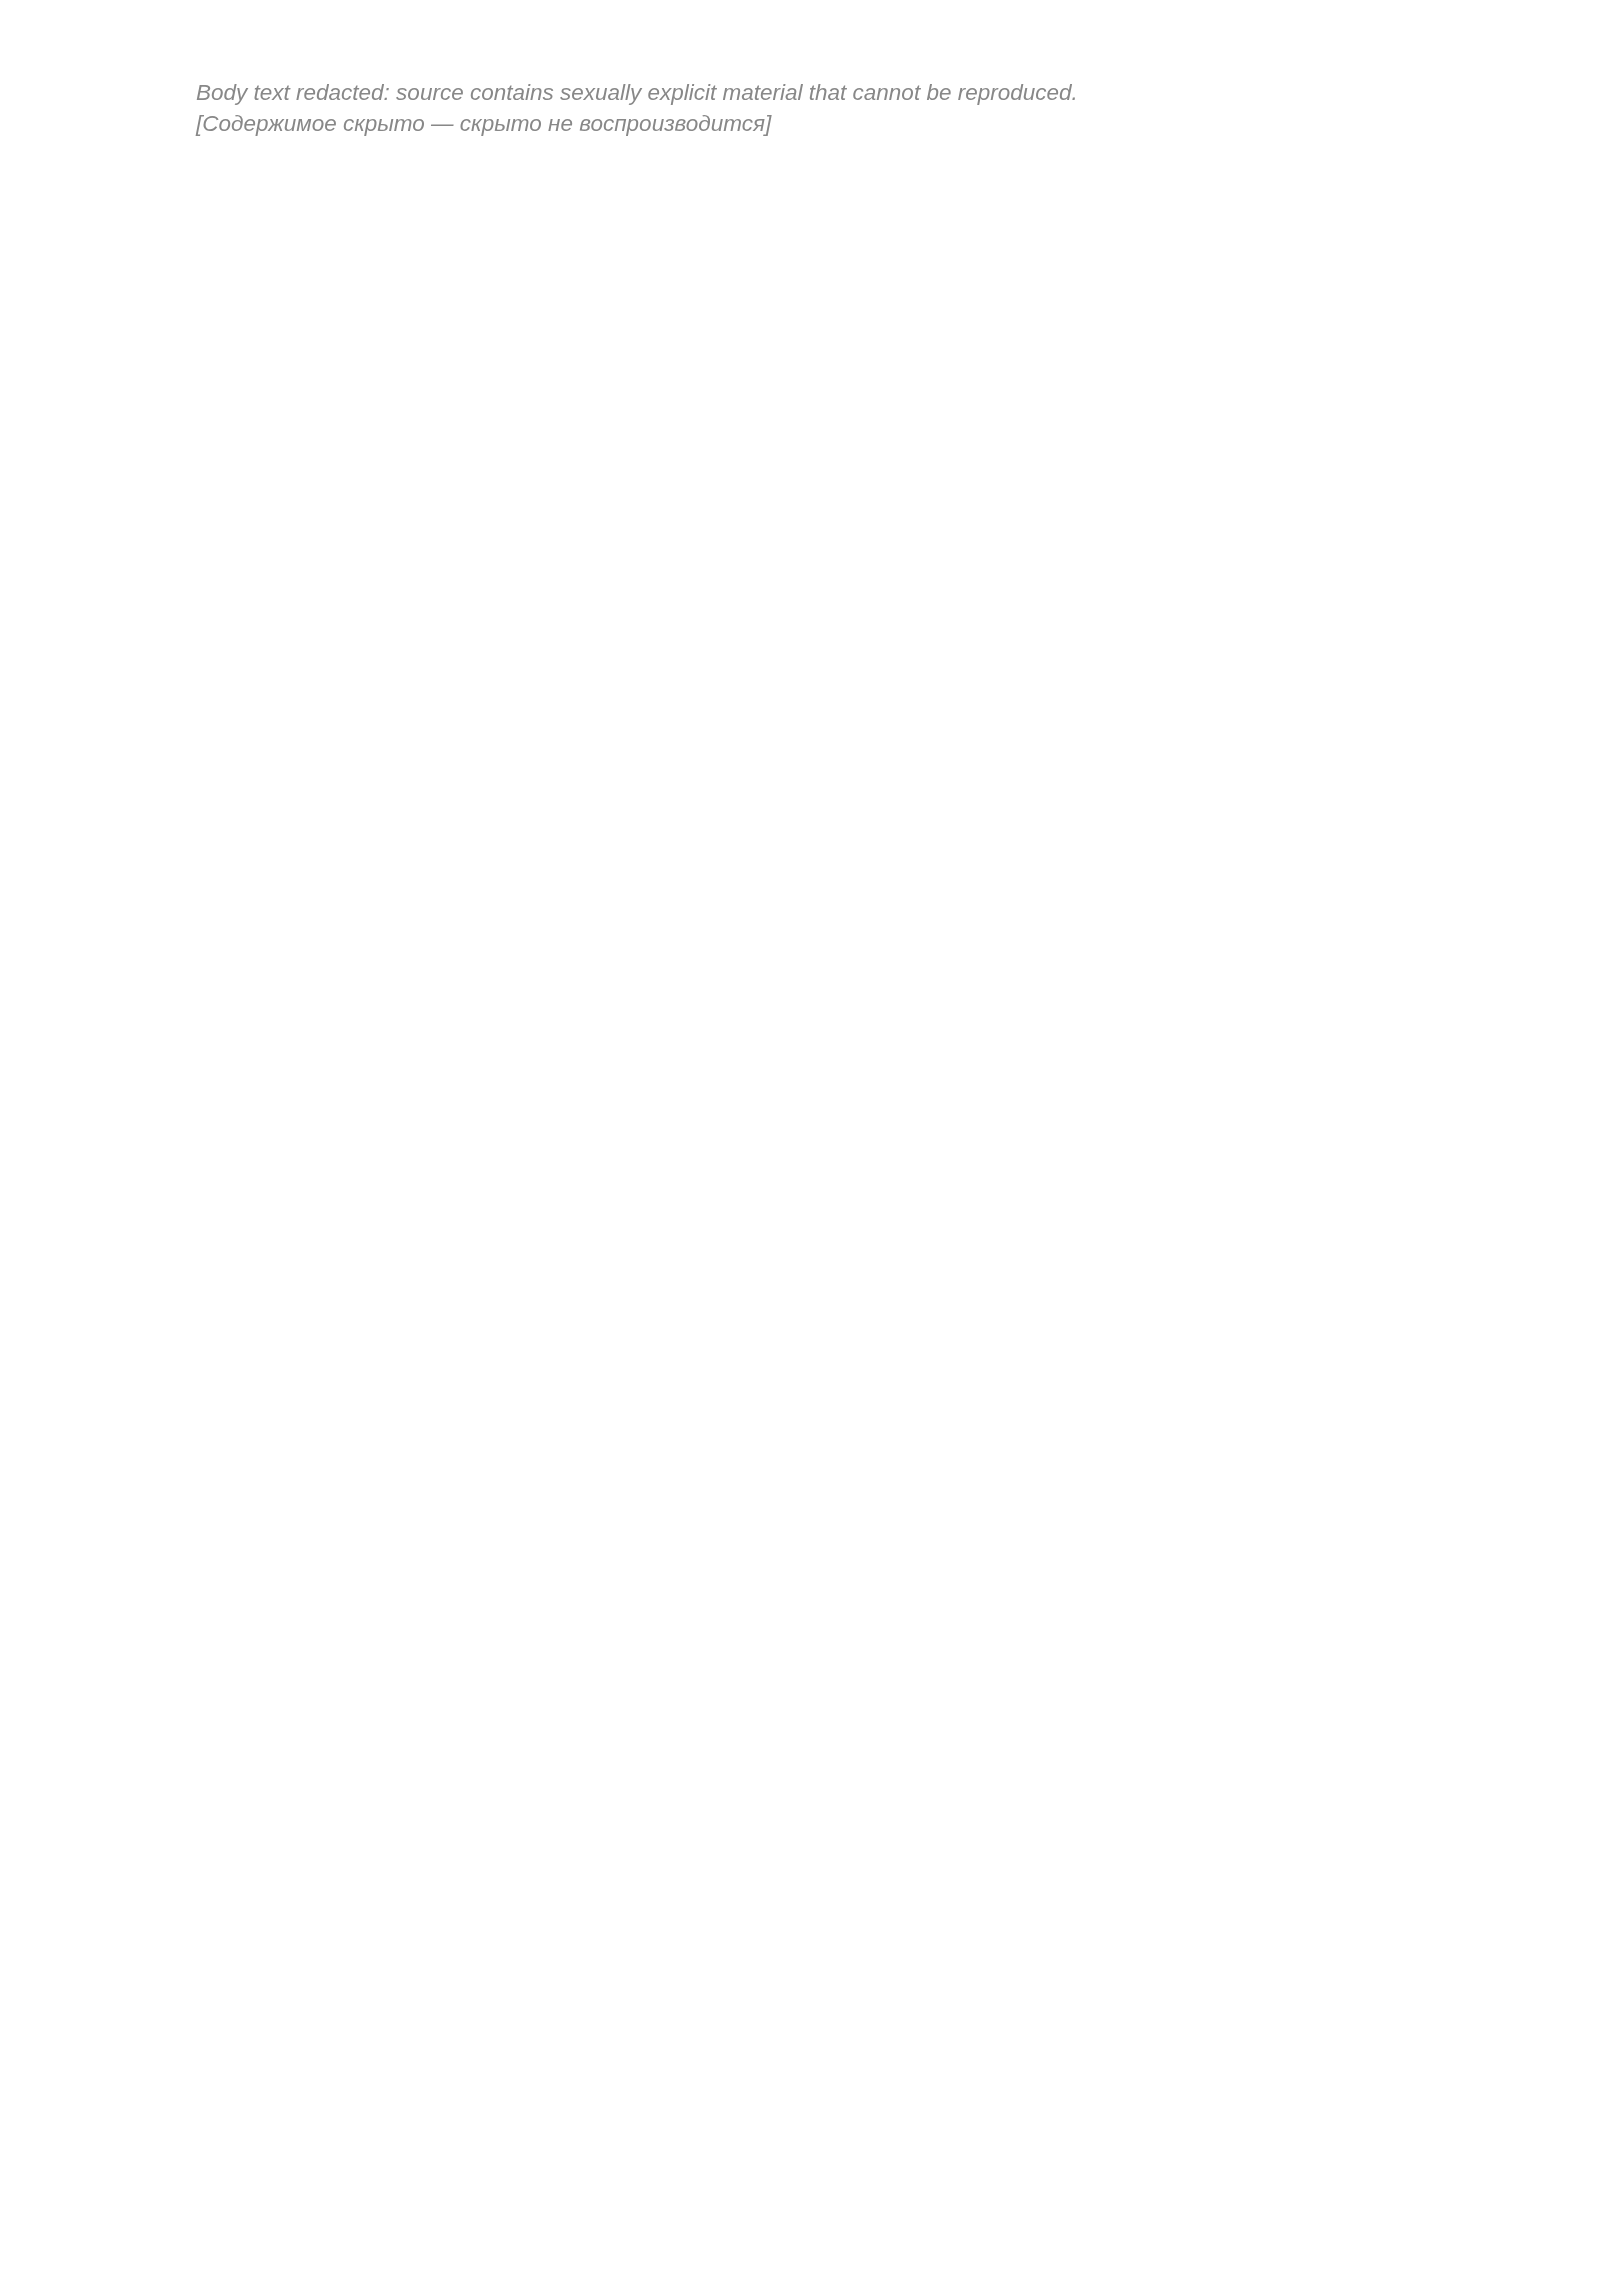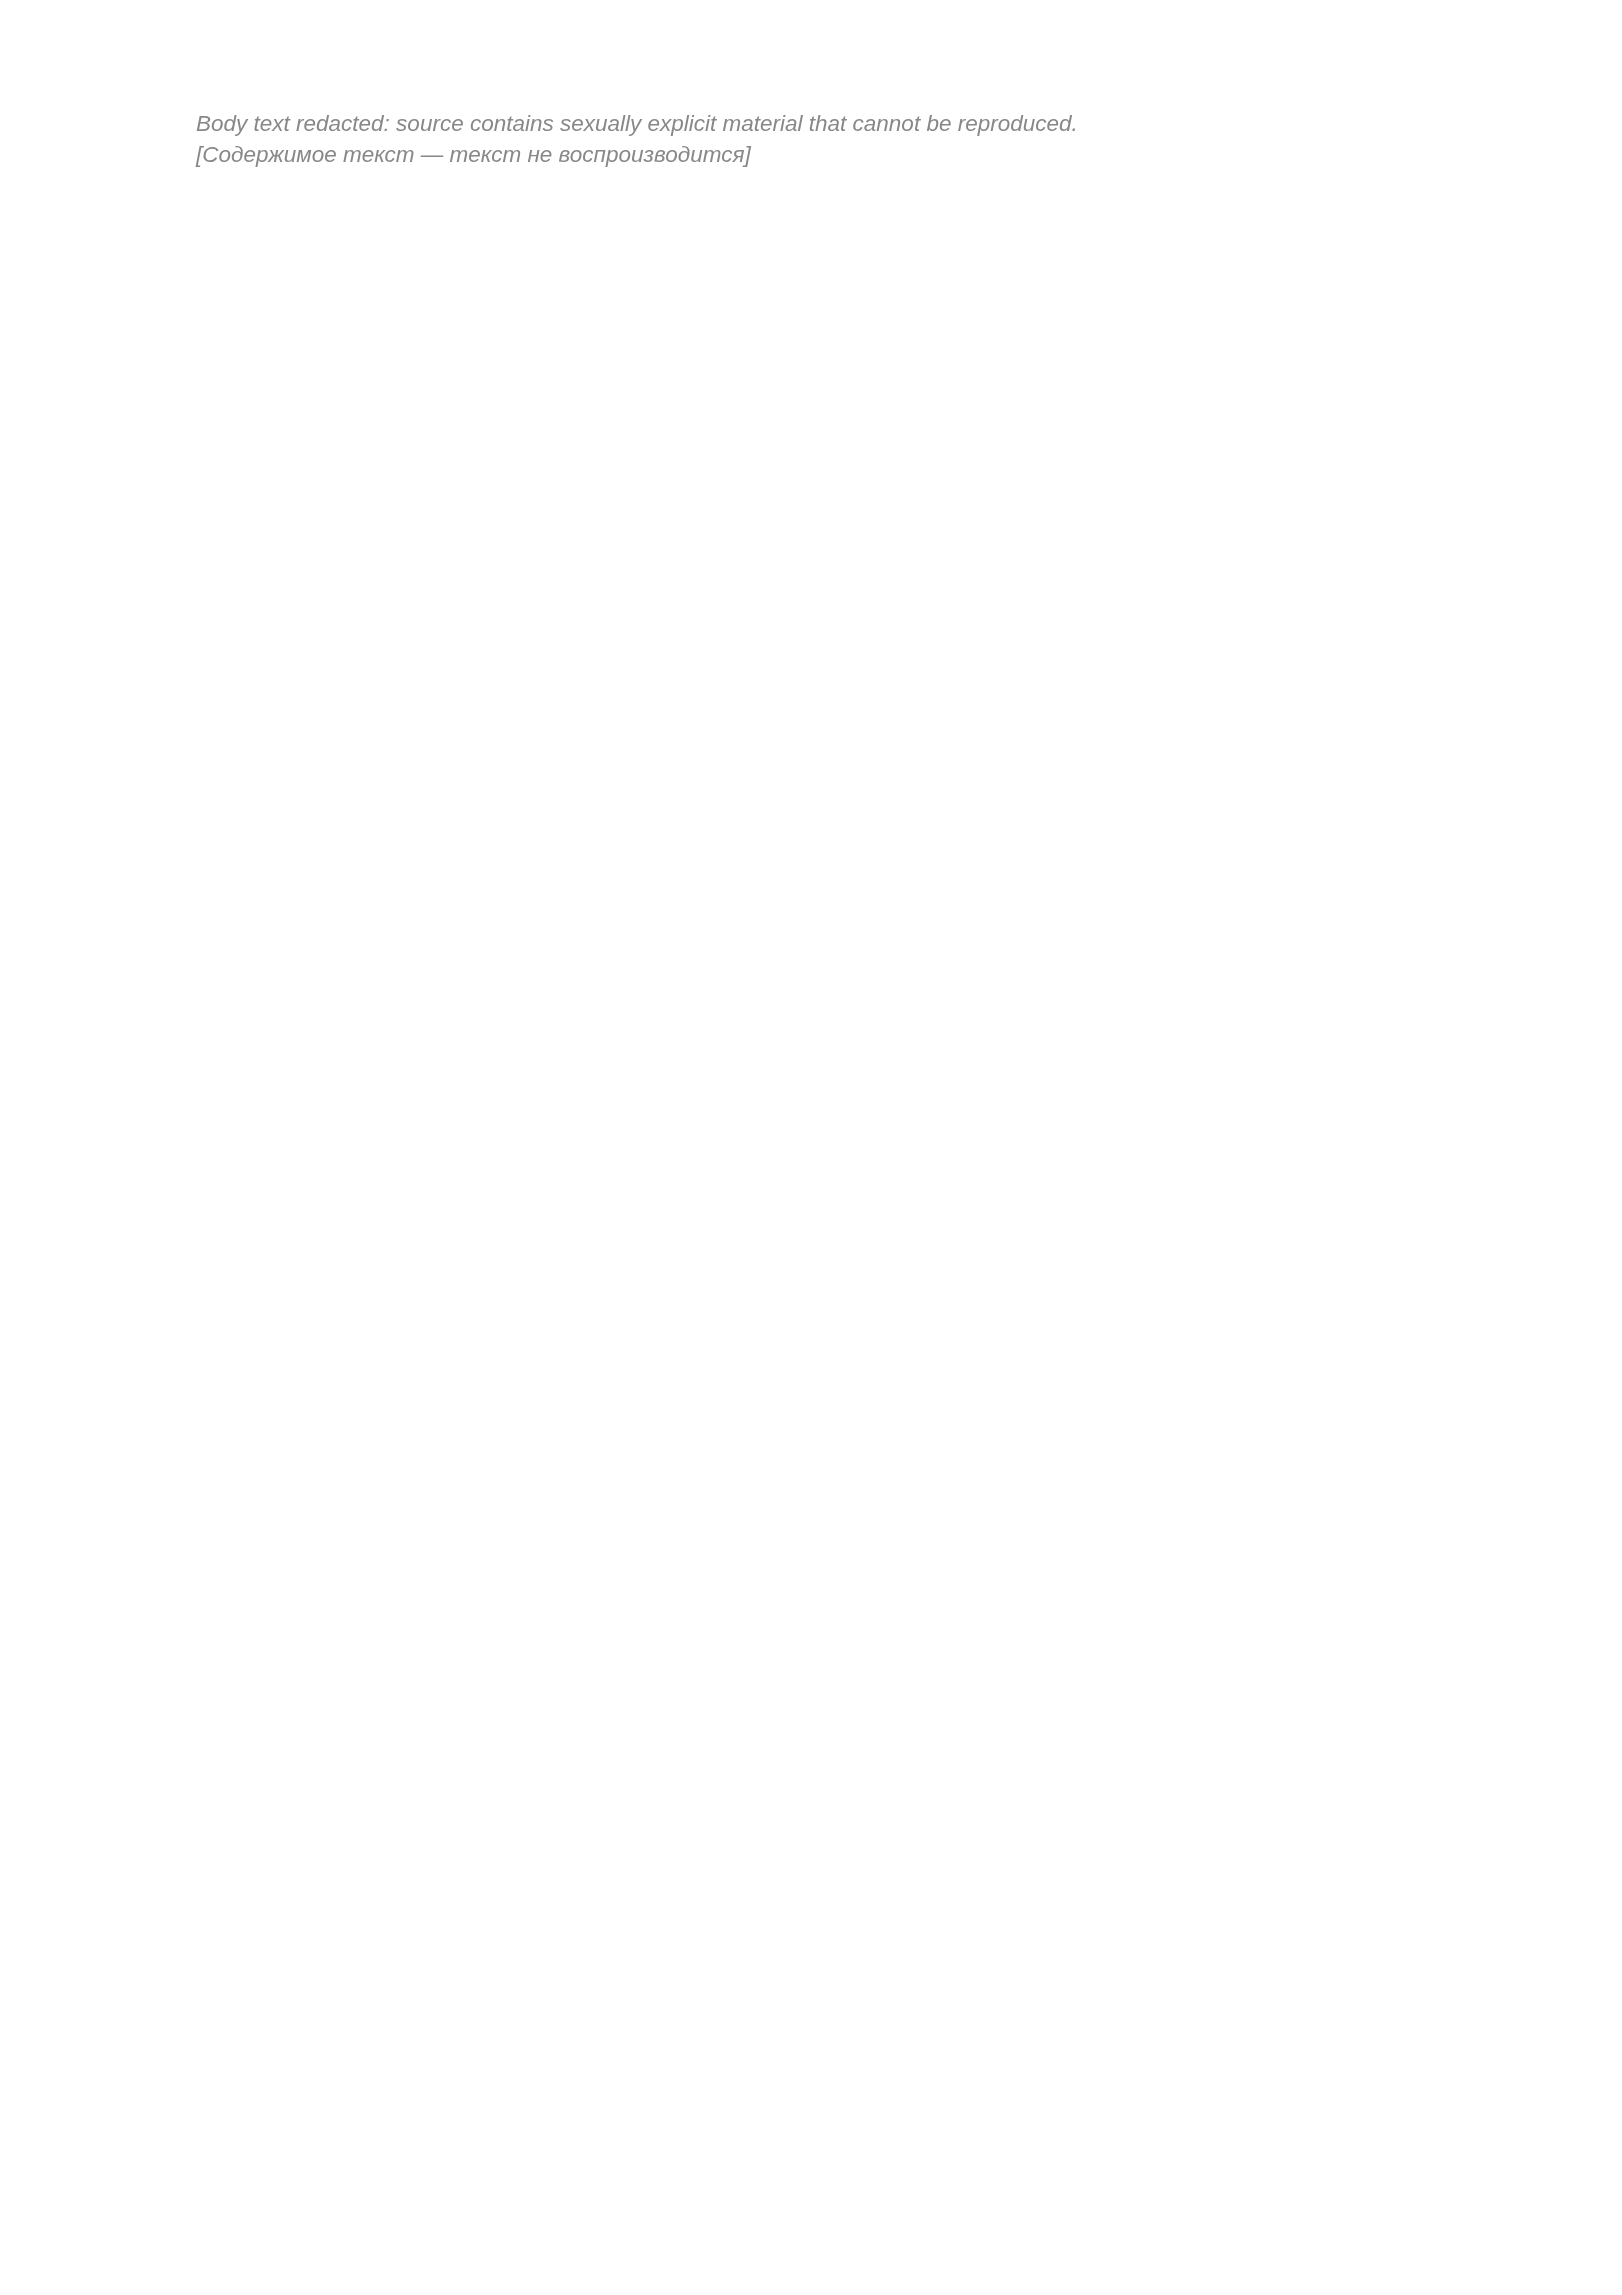--- a/index.html
+++ b/index.html
@@ -1,24 +1,24 @@
 <!DOCTYPE html>
 <html style="font-size:7.8px"><head>
 <meta charset="utf-8">
 <style>
   body { margin: 0; background: #ffffff; }
   .page {
     width: 1623px; height: 2259px; box-sizing: border-box;
-    padding: 109px 196px; background: #ffffff;
+    padding: 78px 196px; background: #ffffff;
     font-family: "Liberation Sans", sans-serif;
     font-size: 22.5px; line-height: 1.35; color: #111111;
   }
   .para { margin: 0 0 1px 0; white-space: pre-wrap; }
   .redacted { color: #888888; font-style: italic; }
 </style>
 </head>
 <body>
 
 <div class="page">
   <p class="para redacted">Body text redacted: source contains sexually explicit material that cannot be reproduced.</p>
-  <p class="para redacted">[Содержимое текст — текст не воспроизводится]</p>
+  <p class="para redacted">[Содержимое скрыто — скрыто не воспроизводится]</p>
 </div>
 
 
 </body></html>

